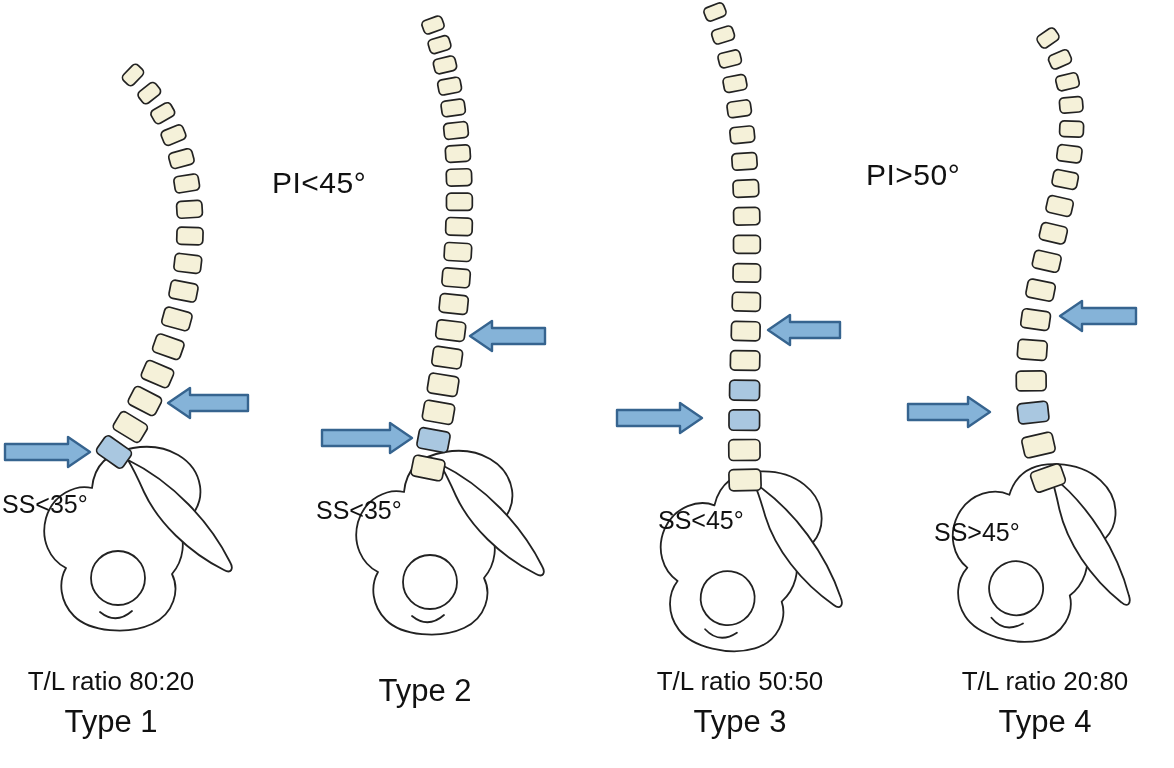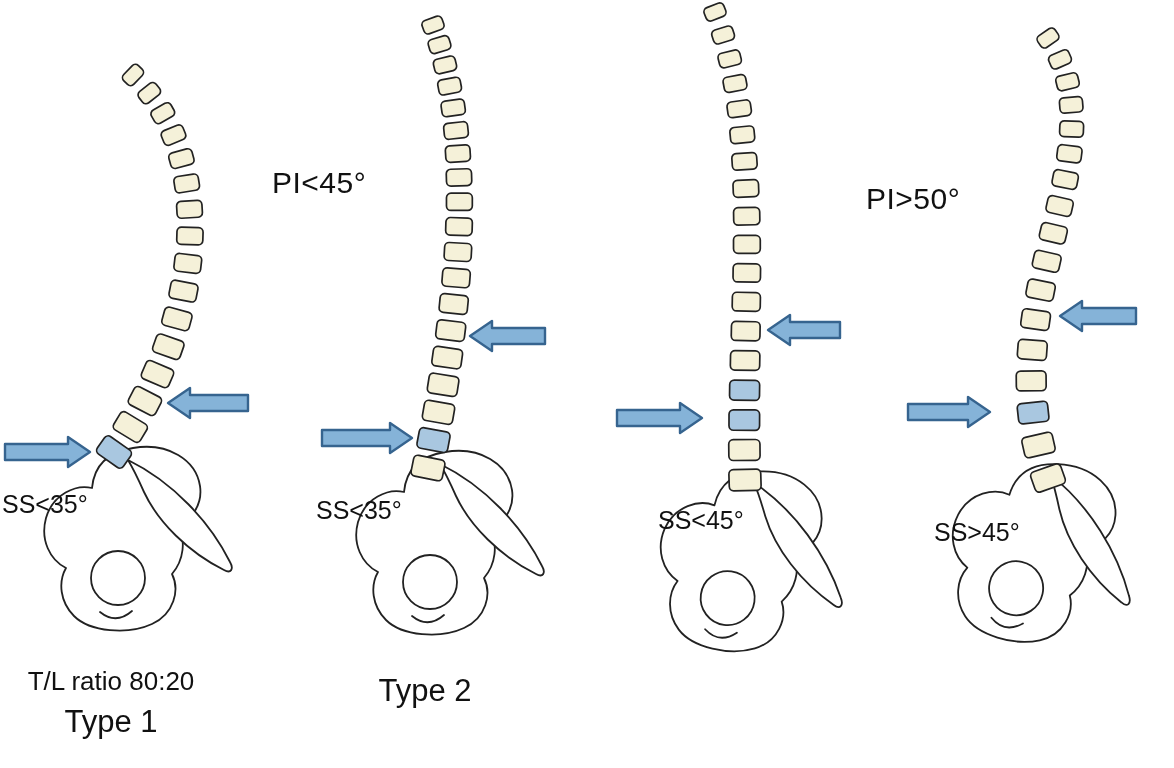--- a/index.html
+++ b/index.html
@@ -132,32 +132,36 @@
         <rect x="-14.9175" y="-9.945" width="29.835" height="19.89" rx="4.5" ry="4.5" transform="translate(1031.2,380.9) rotate(-0.6)" fill="#f5f1d9" stroke="#222222" stroke-width="1.7"></rect>
         <rect x="-15.255" y="-10.170000000000002" width="30.51" height="20.340000000000003" rx="4.5" ry="4.5" transform="translate(1033.1,412.6) rotate(-6.3)" fill="#a9c7e0" stroke="#222222" stroke-width="1.7"></rect>
         <rect x="-15.592500000000001" y="-10.395" width="31.185000000000002" height="20.79" rx="4.5" ry="4.5" transform="translate(1038.5,445.0) rotate(-12.7)" fill="#f5f1d9" stroke="#222222" stroke-width="1.7"></rect>
         <rect x="-15.930000000000001" y="-10.620000000000001" width="31.860000000000003" height="21.240000000000002" rx="4.5" ry="4.5" transform="translate(1048.0,478.0) rotate(-19.5)" fill="#f5f1d9" stroke="#222222" stroke-width="1.7"></rect>
       </g>
       <path d="M 990,412 L 968,397 L 968,404 L 908,404 L 908,420 L 968,420 L 968,427 Z" fill="#85b3d8" stroke="#36648f" stroke-width="2.4" stroke-linejoin="round"></path>
       <path d="M 1060,316 L 1082,301 L 1082,308 L 1136,308 L 1136,324 L 1082,324 L 1082,331 Z" fill="#85b3d8" stroke="#36648f" stroke-width="2.4" stroke-linejoin="round"></path>
     </svg>
 
   <div class="label pi-label" style="left:272px; top:166px">PI&lt;45°</div>
-  <div class="label pi-label" style="left:866px; top:182px">PI&gt;50°</div>
+  <div class="label pi-label" style="left:866px; top:158px">PI&gt;50°</div>
 
   <div class="label ss-label" style="left:2px;   top:490px">SS&lt;35°</div>
   <div class="label ss-label" style="left:316px; top:496px">SS&lt;35°</div>
   <div class="label ss-label" style="left:658px; top:506px">SS&lt;45°</div>
   <div class="label ss-label" style="left:934px; top:518px">SS&gt;45°</div>
 
   <div class="col-label" style="left:-19px">
     <div class="ratio">T/L ratio 80:20</div>
     <div class="type">Type 1</div>
   </div>
   <div class="col-label" style="left:295px">
     <div class="type">Type 2</div>
   </div>
   <div class="col-label" style="left:610px">
+    <div class="ratio">T/L ratio 50:50</div>
+    <div class="type">Type 3</div>
   </div>
   <div class="col-label" style="left:915px">
+    <div class="ratio">T/L ratio 20:80</div>
+    <div class="type">Type 4</div>
   </div>
 
 </div>
 
 </body></html>

